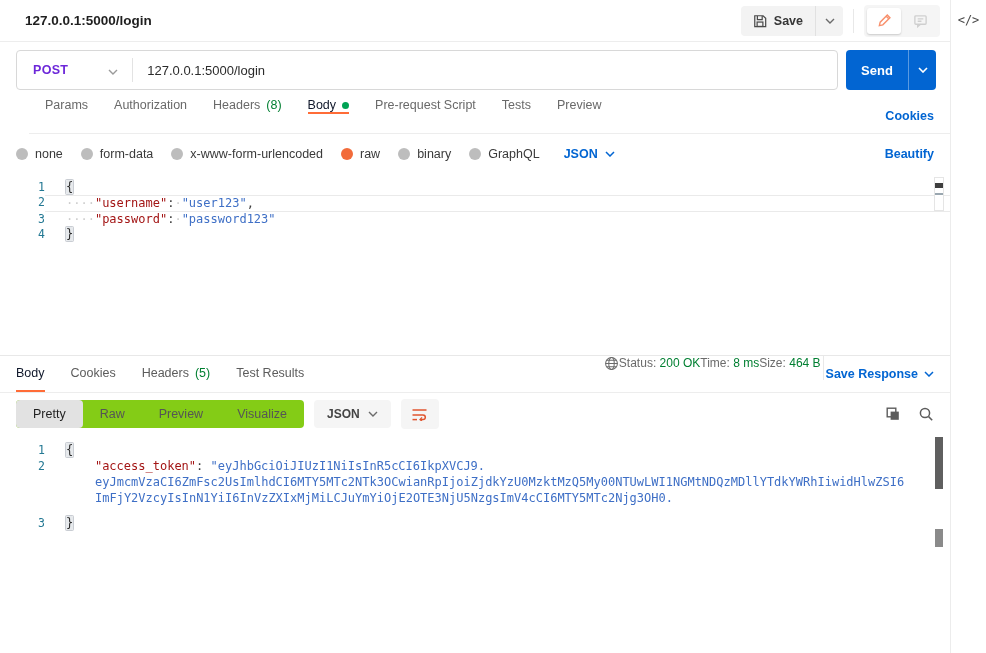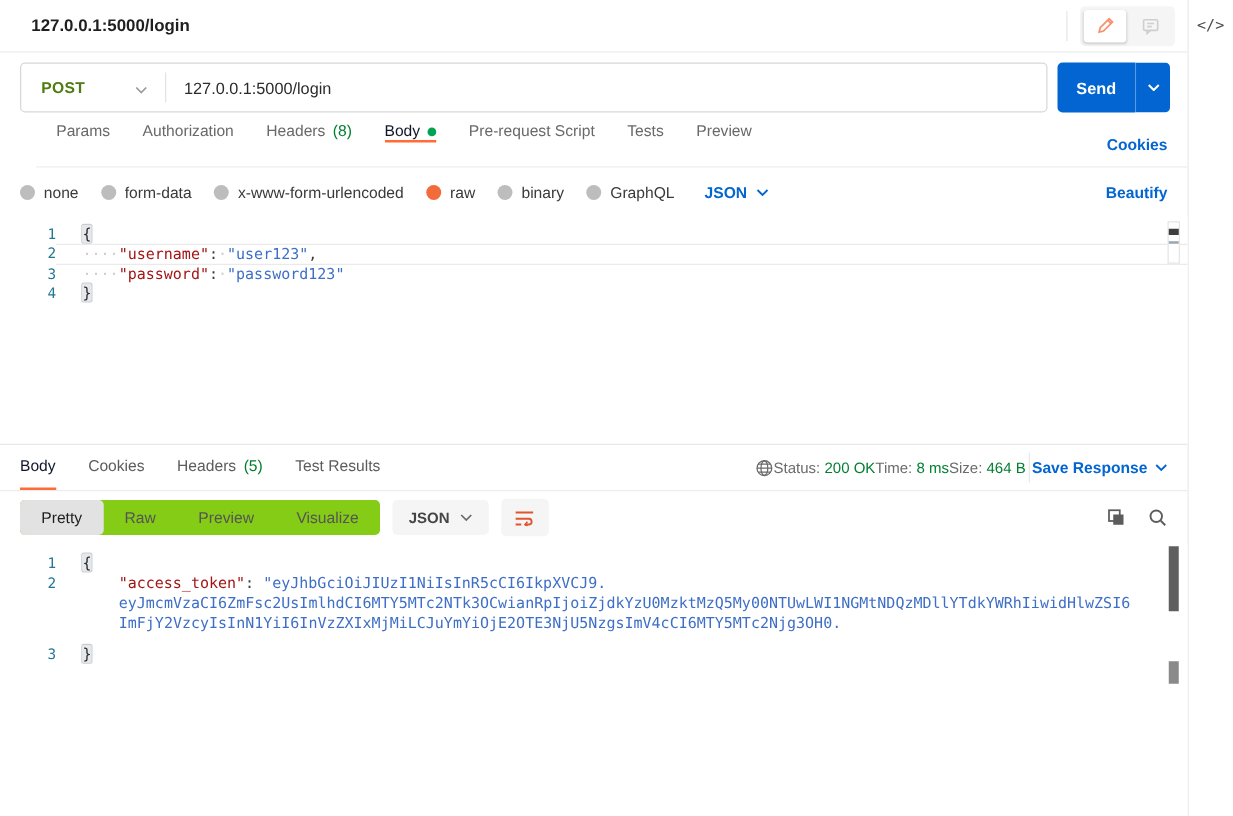--- a/index.html
+++ b/index.html
@@ -18,21 +18,21 @@
   .save-main { display: flex; align-items: center; gap: 7px; padding: 0 12px; font-weight: bold; font-size: 12.5px; color: #363636; cursor: pointer; }
   .save-caret { width: 28px; display: flex; align-items: center; justify-content: center; border-left: 1px solid #E1E1E1; color: #6b6b6b; cursor: pointer; }
   .vdiv { width: 1px; height: 24px; background: #E8E8E8; margin: 0 10px; }
   .icon-pill { display: flex; align-items: center; background: #F5F5F5; border-radius: 4px; padding: 3px; gap: 2px; }
   .pill-btn { width: 34px; height: 26px; display: flex; align-items: center; justify-content: center; border-radius: 3px; cursor: pointer; }
   .pill-btn.raised { background: #fff; box-shadow: 0 1px 2px rgba(0,0,0,.18); }
 
   
   .req-row { display: flex; gap: 8px; padding: 8px 14px 8px 16px; flex: 0 0 56px; align-items: center; }
   .url-box { flex: 1; height: 40px; border: 1px solid #D8D8D8; border-radius: 4px; display: flex; align-items: center; background: #fff; }
-  .method { color: #4d7c0f; font-weight: bold; font-size: 12.5px; padding: 0 0 0 16px; letter-spacing: .3px; cursor: pointer; }
+  .method { color: #6d28d9; font-weight: bold; font-size: 12.5px; padding: 0 0 0 16px; letter-spacing: .3px; cursor: pointer; }
   .method-caret { color: #9a9a9a; padding: 2px 14px 0 40px; cursor: pointer; }
   .url-sep { width: 1px; height: 24px; background: #E3E3E3; }
   .url-text { font-size: 13px; color: #2b2b2b; padding-left: 14px; flex: 1; }
   .send-group { display: flex; height: 40px; }
   .send-main { width: 62px; background: #0265D2; color: #fff; font-weight: bold; font-size: 13px; display: flex; align-items: center; justify-content: center; border-radius: 4px 0 0 4px; cursor: pointer; }
   .send-caret { width: 28px; background: #0265D2; border-left: 1px solid rgba(255,255,255,.35); border-radius: 0 4px 4px 0; display: flex; align-items: center; justify-content: center; color: #fff; cursor: pointer; }
 
   
   .tabs-row { display: flex; align-items: flex-start; padding: 0 16px; height: 36px; border-bottom: 1px solid #EDEDED; gap: 26px; color: #696969; flex: 0 0 36px; margin-left: 29px; }
   .tab { display: flex; align-items: center; gap: 6px; border-bottom: 2.5px solid transparent; cursor: pointer; white-space: nowrap; }
@@ -64,21 +64,21 @@
   .sbar { position: absolute; right: 6px; width: 10px; background: #fff; }
   .req-sbar { top: 3px; height: 34px; border: 1px solid #E5E5E5; }
   .req-sbar .m1 { position: absolute; left: 0; right: 0; top: 5px; height: 5px; background: #3E3E3E; }
   .req-sbar .m2 { position: absolute; left: 0; right: 0; top: 15px; height: 2px; background: #9AA7B0; }
   .resp-sbar { top: 2px; bottom: 6px; }
   .resp-sbar .t1 { position: absolute; left: 1px; right: 1px; top: 0; height: 52px; background: #5F5F5F; }
   .resp-sbar .t2 { position: absolute; left: 1px; right: 1px; top: 92px; height: 18px; background: #8a8a8a; }
 
   
   .resp-tabs { display: flex; align-items: stretch; padding: 0 16px; height: 37px; gap: 26px; color: #5c5c5c; border-bottom: 1px solid #EDEDED; flex: 0 0 37px; }
-  .meta { margin-left: auto; display: flex; align-items: center; font-size: 12px; color: #6B6B6B; white-space: nowrap; }
+  .meta { margin-left: auto; display: flex; font-size: 12px; color: #6B6B6B; white-space: nowrap; }
   .meta .gval { color: #007F31; }
   .save-resp { color: #0265D2; font-weight: bold; font-size: 12.5px; display: flex; align-items: center; gap: 6px; cursor: pointer; }
 
   
   .resp-toolbar { display: flex; align-items: center; gap: 10px; padding: 0 16px; height: 42px; flex: 0 0 42px; }
   .seg { display: flex; background: #84cc16; border-radius: 4px; color: #555; }
   .seg-item { padding: 7px 17px; cursor: pointer; border-radius: 4px; }
   .seg-item.active { background: #E2E2E2; color: #1f1f1f; }
   .tool-btn { display: flex; align-items: center; gap: 8px; background: #F5F5F5; border-radius: 4px; padding: 7px 13px; color: #444; font-weight: bold; font-size: 12px; cursor: pointer; }
   .wrap-btn { background: #F5F5F5; border-radius: 4px; width: 38px; height: 30px; display: flex; align-items: center; justify-content: center; cursor: pointer; }
@@ -87,20 +87,39 @@
   .chev { display: inline-flex; }
 </style>
 </head>
 <body>
 
 <div class="main">
 
   <div class="topbar">
     <div class="title">127.0.0.1:5000/login</div>
     <div class="topbar-actions">
+      <div class="save-group">
+        <div class="save-main">
+          <span style="display:inline-flex">
+            <svg width="14" height="14" viewBox="0 0 16 16" fill="none" stroke="#4A4A4A" stroke-width="1.4">
+                <path d="M2 2h9.5L14.5 5v9.5H2z"></path>
+                <path d="M5 2.2v4.2h5.5V2.2"></path>
+                <rect x="4.7" y="9.2" width="6.6" height="5"></rect>
+              </svg>
+          </span>
+          <span>Save</span>
+        </div>
+        <div class="save-caret">
+          <span class="chev">
+              <svg width="10" height="6" viewBox="0 0 10 6" fill="none" stroke="currentColor" stroke-width="1.4">
+                <polyline points="1,1 5,5 9,1"></polyline>
+              </svg>
+            </span>
+        </div>
+      </div>
       <div class="vdiv"></div>
       <div class="icon-pill">
         <div class="pill-btn raised">
           <span style="display:inline-flex">
             <svg width="15" height="15" viewBox="0 0 16 16" fill="none" stroke="#F8906C" stroke-width="1.5">
                 <path d="M2.5 13.5l.9-3.7 7.6-7.6 2.8 2.8-7.6 7.6z"></path>
                 <path d="M9.8 3.4l2.8 2.8"></path>
               </svg>
           </span>
         </div>

